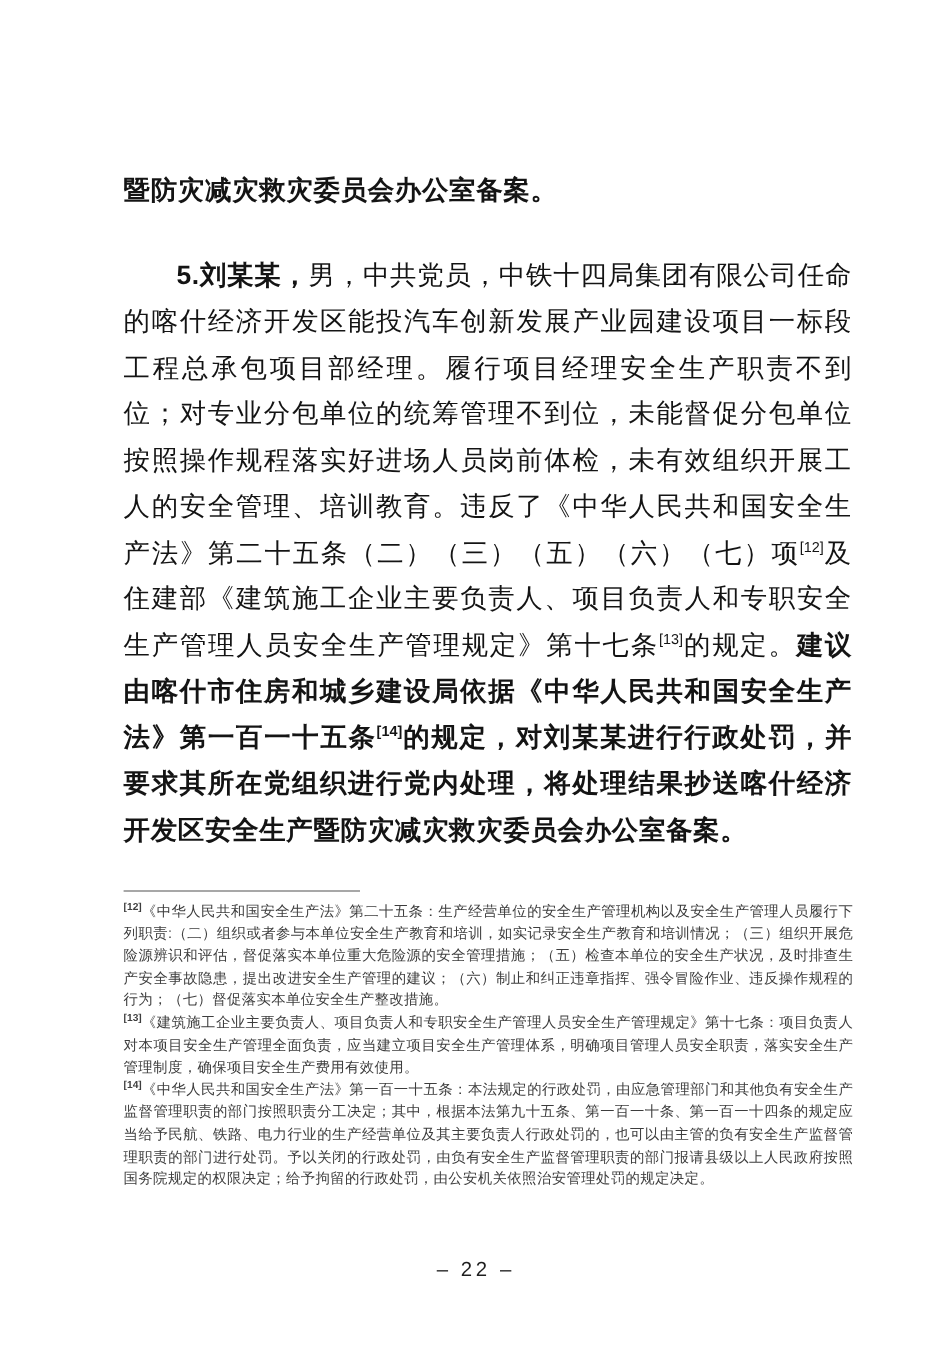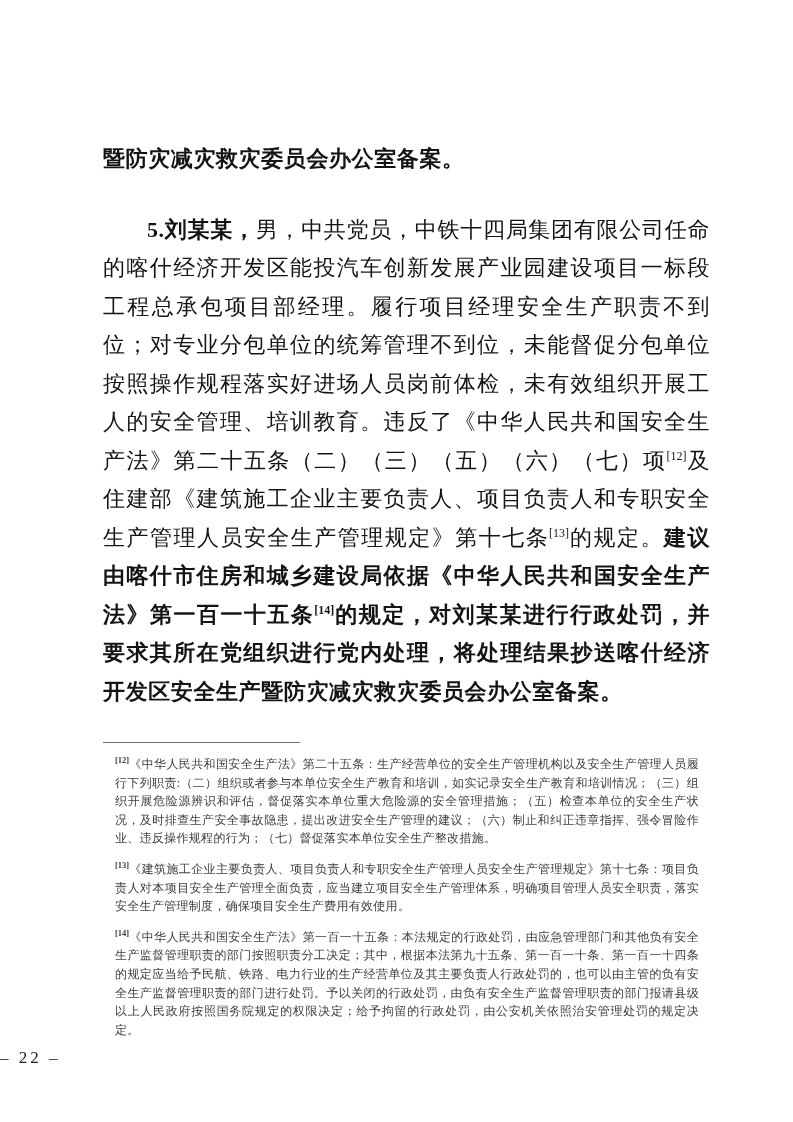--- a/index.html
+++ b/index.html
@@ -6,21 +6,21 @@
     margin: 0;
     padding: 0;
     background: #ffffff;
   }
   .page {
     position: relative;
     width: 793px;
     height: 1122px;
     background: #ffffff;
     overflow: hidden;
-    font-family: Liberation Serif, serif;
+    font-family: Liberation Sans, sans-serif;
   }
   
   .content {
     position: absolute;
     left: 103px;
     top: 140px;
     width: 607px;
   }
   .body-para {
     margin: 0;
@@ -53,40 +53,41 @@
     top: 742px;
     width: 608px;
   }
   .fn-rule {
     width: 197px;
     height: 0;
     border-top: 1px solid #6e6e6e;
     margin: 0 0 7px 0;
   }
   .fn-item {
-    margin: 12px;
+    margin: 0;
     font-size: 12px;
     line-height: 18.6px;
     color: #3d3d3d;
     text-align: justify;
     letter-spacing: 0.3px;
   }
   .fn-item sup {
     font-size: 8.5px;
     line-height: 0;
     vertical-align: super;
     font-weight: bold;
     letter-spacing: 0;
   }
   
   .page-number {
     position: absolute;
     left: 0;
     right: 0;
     bottom: 56px;
+    text-align: center;
     font-size: 17px;
     line-height: 17px;
     color: #1e1e1e;
     letter-spacing: 3px;
   }
 </style>
 </head>
 <body>
 
 <div class="page">

